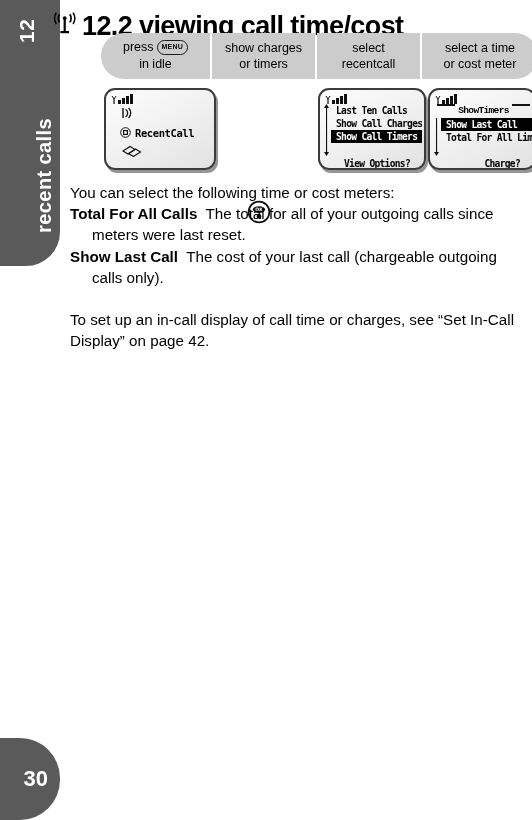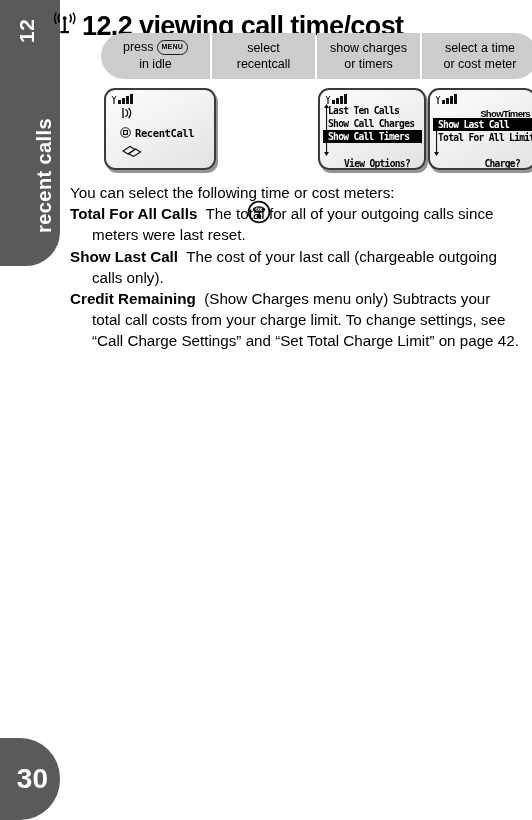--- a/index.html
+++ b/index.html
@@ -66,21 +66,21 @@
     background: #5a5a5a;
     border-top-right-radius: 40px;
     border-bottom-right-radius: 40px;
   }
   .page-number {
     position: absolute;
     right: 12px;
     top: 50%;
     transform: translateY(-50%);
     color: #ffffff;
-    font-size: 28px;
+    font-size: 22px;
     font-weight: bold;
   }
 
   
   .heading-row {
     position: absolute;
     left: 52px;
     top: 0px;
     right: 0;
     height: 40px;
@@ -216,20 +216,21 @@
     font-size: 9.6px;
     font-weight: bold;
     letter-spacing: -0.7px;
     line-height: 13px;
   }
   .menu-item {
     white-space: nowrap;
     padding-left: 5px;
     height: 13px;
     overflow: hidden;
+    margin-left: 8px;
   }
   .menu-item.selected {
     background: #000000;
     color: #ffffff;
   }
   .menu-soft {
     position: absolute;
     right: 14px;
     bottom: -1px;
     font-family: "DejaVu Sans Mono", monospace;
@@ -240,29 +241,28 @@
   }
   .scroll-ind {
     position: absolute;
     left: 3px;
     top: 14px;
     height: 52px;
     width: 7px;
   }
   .menu-title {
     display: flex;
-    align-items: flex-end;
+    align-items: flex-start;
     gap: 3px;
-    font-family: Liberation Sans, sans-serif;
+    font-family: Liberation Mono, monospace;
     font-size: 9.6px;
     font-weight: bold;
     letter-spacing: -0.7px;
     padding: 0 2px 1px 4px;
     height: 13px;
-    flex-direction: column;
   }
   .title-rule { flex: 1; height: 1.5px; background: #111; }
 
   .ok-key {
     position: absolute;
     left: 247px;
     top: 112px;
     width: 24px;
     height: 24px;
   }
@@ -310,27 +310,27 @@
     </svg>
   </span>
   <span class="heading-text">12.2 viewing call time/cost</span>
 </div>
 
 <div class="steps">
   <div class="step step-1">
     <span class="step-line"><span>press</span><span class="menu-pill">MENU</span></span>
     <span class="step-line">in idle</span>
   </div>
+  <div class="step step-3">
+    <span class="step-line">show charges</span>
+    <span class="step-line">or timers</span>
+  </div>
   <div class="step step-2">
     <span class="step-line">select</span>
     <span class="step-line">recentcall</span>
-  </div>
-  <div class="step step-3">
-    <span class="step-line">show charges</span>
-    <span class="step-line">or timers</span>
   </div>
   <div class="step step-4">
     <span class="step-line">select a time</span>
     <span class="step-line">or cost meter</span>
   </div>
 </div>
 
 <div class="screens-row">
 
   <div class="phone-screen screen-1">
@@ -442,21 +442,18 @@
   <p class="hang">
     <b>Total For All Calls</b>&nbsp;
     <span>The total for all of your outgoing calls since meters were last reset.</span>
   </p>
 
   <p class="hang">
     <b>Show Last Call</b>&nbsp;
     <span>The cost of your last call (chargeable outgoing calls only).</span>
   </p>
 
-  <p class="hang">
-    <b>Credit Remaining</b>&nbsp;
-    <span>(Show Charges menu only) Subtracts your total call costs from your charge limit. To change settings, see “Call Charge Settings” and “Set Total Charge Limit” on page 42.</span>
-  </p>
 
 
   <div class="spacer"></div>
 
+  <p class="para">To set up an in-call display of call time or charges, see “Set In-Call Display” on page 42.</p>
 </div>
 
 </body></html>

